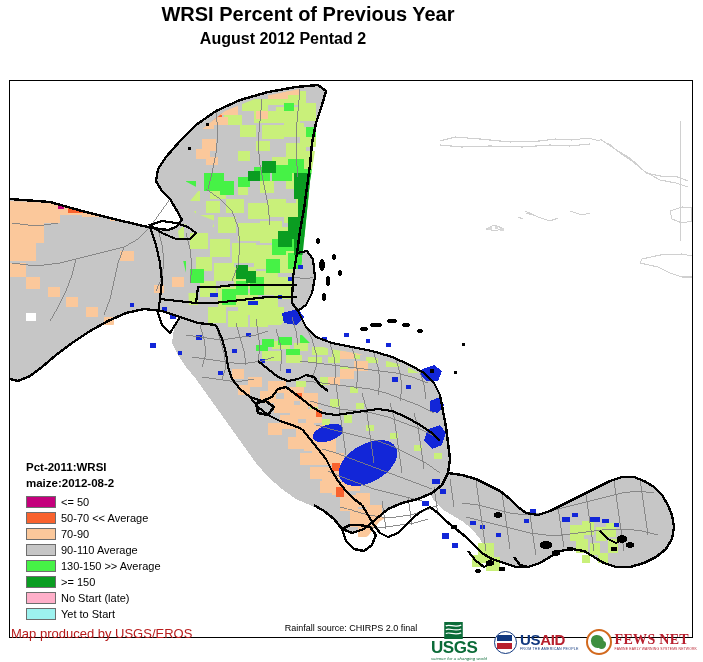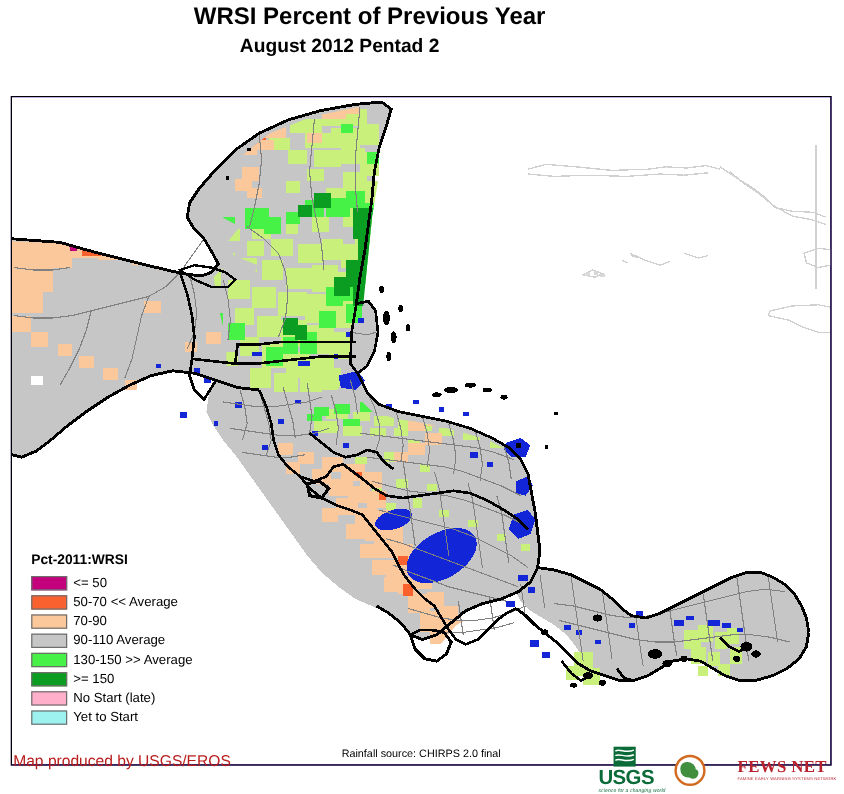--- a/index.html
+++ b/index.html
@@ -127,21 +127,21 @@
     flex:0 0 auto;
   }
   .fews-globe:before{
     content:"";position:absolute;left:3px;top:4px;width:13px;height:13px;
     background:#3f8f3f;border-radius:40% 55% 45% 50%;
   }
   .fews-globe:after{
     content:"";position:absolute;left:10px;top:10px;width:8px;height:8px;
     background:#3f8f3f;border-radius:50% 40% 60% 45%;
   }
-  .fews-text{display:flex;flex-direction:column;margin-left:24px;}
+  .fews-text{display:flex;flex-direction:column;}
   .fews-word{
     font-size:14px;font-weight:bold;color:#b8202e;line-height:15px;
     letter-spacing:0.3px;font-family:"Liberation Serif", serif;
   }
   .fews-tag{font-size:3.4px;color:#b8202e;line-height:5px;letter-spacing:0.15px;}
 </style>
 </head>
 <body>
 
 <div id="root">
@@ -714,20 +714,21 @@
         <g stroke="#000000" stroke-width="2" fill="none">
           <path d="M140,144 L152,140 L166,142 L178,146 L186,152 L180,158 L166,158 L152,152 Z"></path>
         </g>
 
         <line x1="670" y1="40" x2="670" y2="160" stroke="#d0d0d0" stroke-width="1"></line>
       </svg>
     </div>
 
     <div id="legend">
       <div class="legend-title">Pct-2011:WRSI</div>
+      <div class="legend-title">maize:2012-08-2</div>
       <div class="legend-rows" id="legend-rows">
           <div class="legend-row">
             <span class="legend-swatch" style="background: rgb(196, 0, 124);"></span>
             <span class="legend-label">&lt;= 50</span>
           </div>
           <div class="legend-row">
             <span class="legend-swatch" style="background: rgb(249, 98, 46);"></span>
             <span class="legend-label">50-70 &lt;&lt; Average</span>
           </div>
           <div class="legend-row">
@@ -770,20 +771,27 @@
           <rect x="0" y="0" width="24" height="22" fill="#0b6b38"></rect>
           <path d="M2,5 C7,2 13,8 22,4" stroke="#ffffff" stroke-width="1.6" fill="none"></path>
           <path d="M2,10 C7,7 13,13 22,9" stroke="#ffffff" stroke-width="1.6" fill="none"></path>
           <path d="M2,15 C7,12 13,18 22,14" stroke="#ffffff" stroke-width="1.6" fill="none"></path>
         </svg>
         <span class="usgs-word">USGS</span>
       </div>
       <div class="usgs-tag">science for a changing world</div>
     </div>
 
+    <div class="logo usaid">
+      <div class="usaid-seal"></div>
+      <div class="usaid-text">
+        <div class="usaid-word"><span class="us">US</span><span class="aid">AID</span></div>
+        <div class="usaid-tag">FROM THE AMERICAN PEOPLE</div>
+      </div>
+    </div>
 
     <div class="logo fews">
       <div class="fews-globe"></div>
       <div class="fews-text">
         <div class="fews-word">FEWS NET</div>
         <div class="fews-tag">FAMINE EARLY WARNING SYSTEMS NETWORK</div>
       </div>
     </div>
 
   </div>

